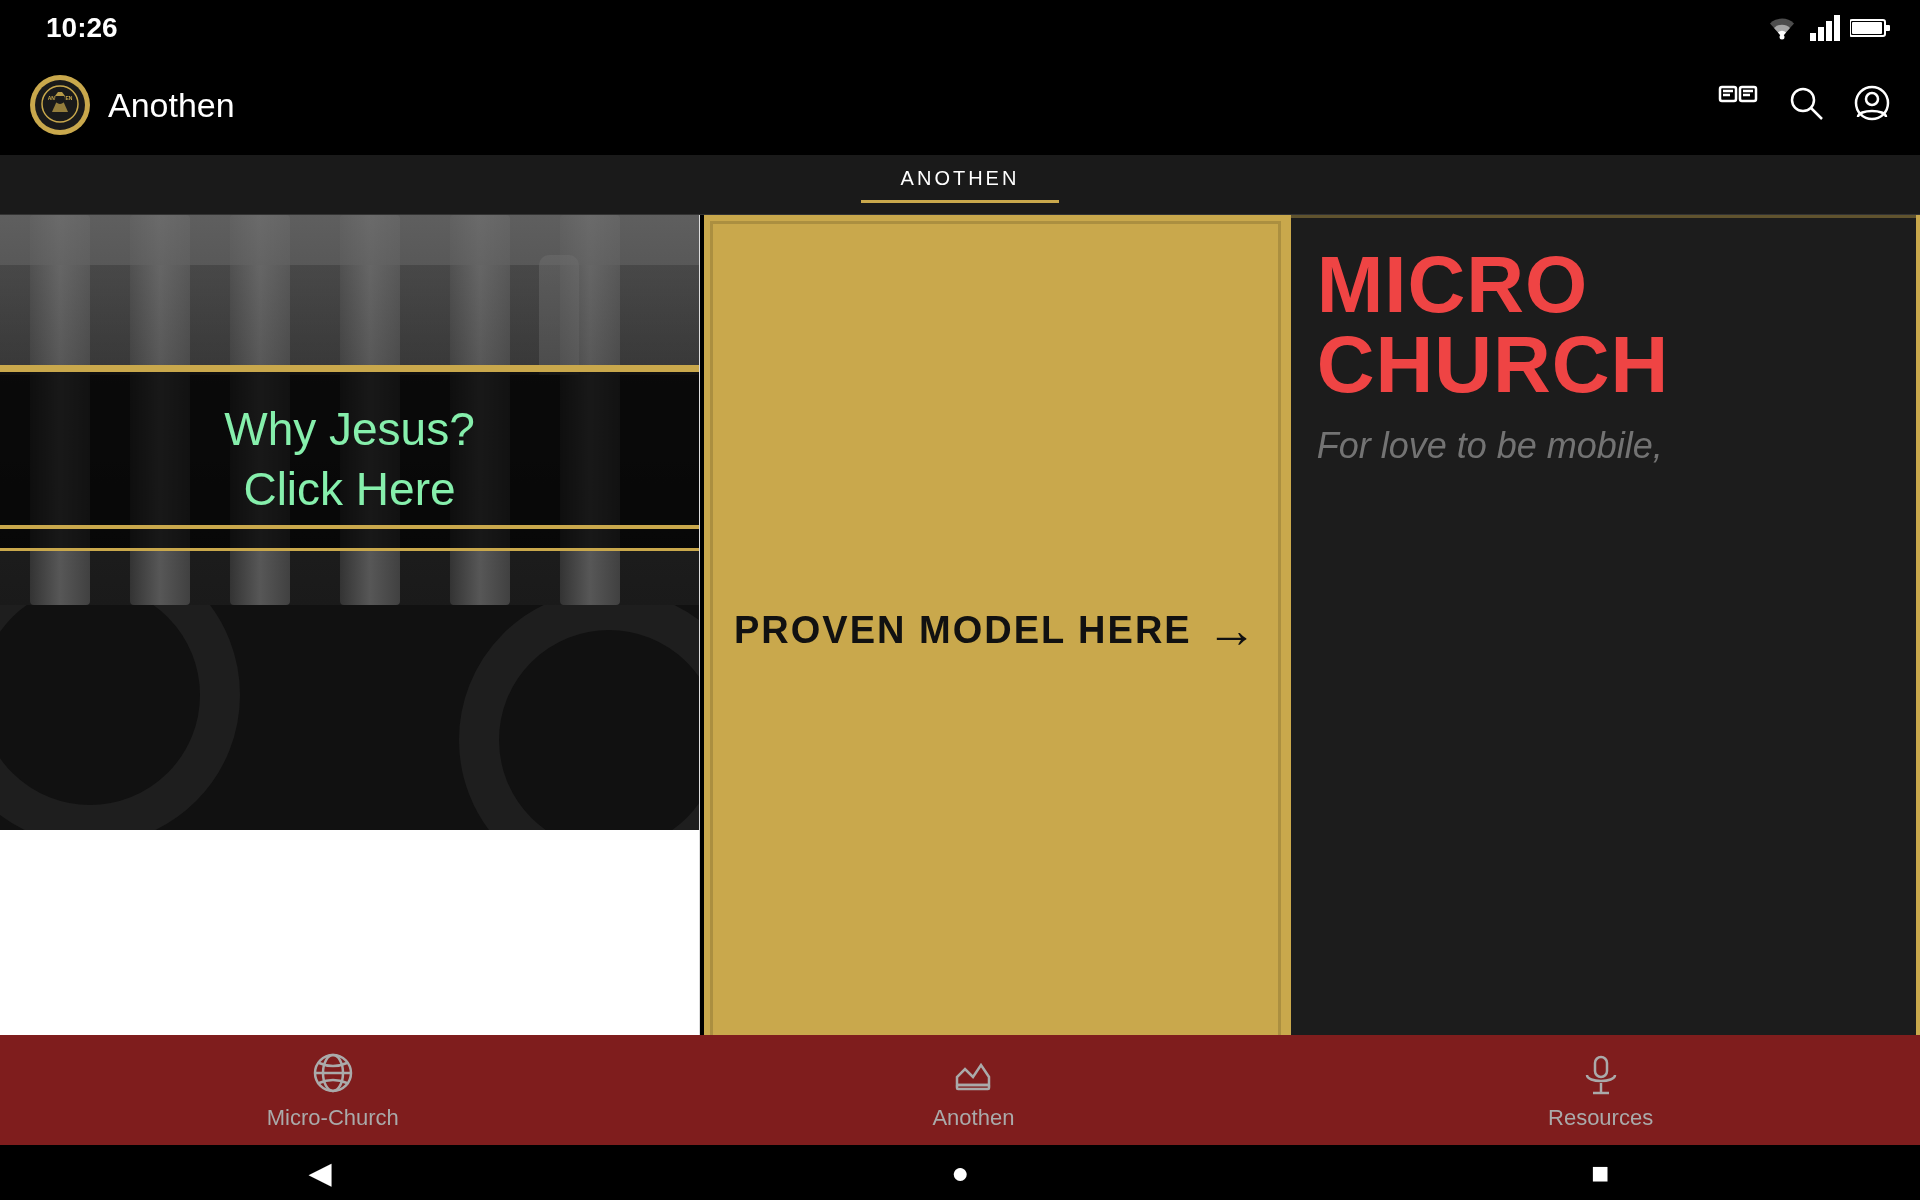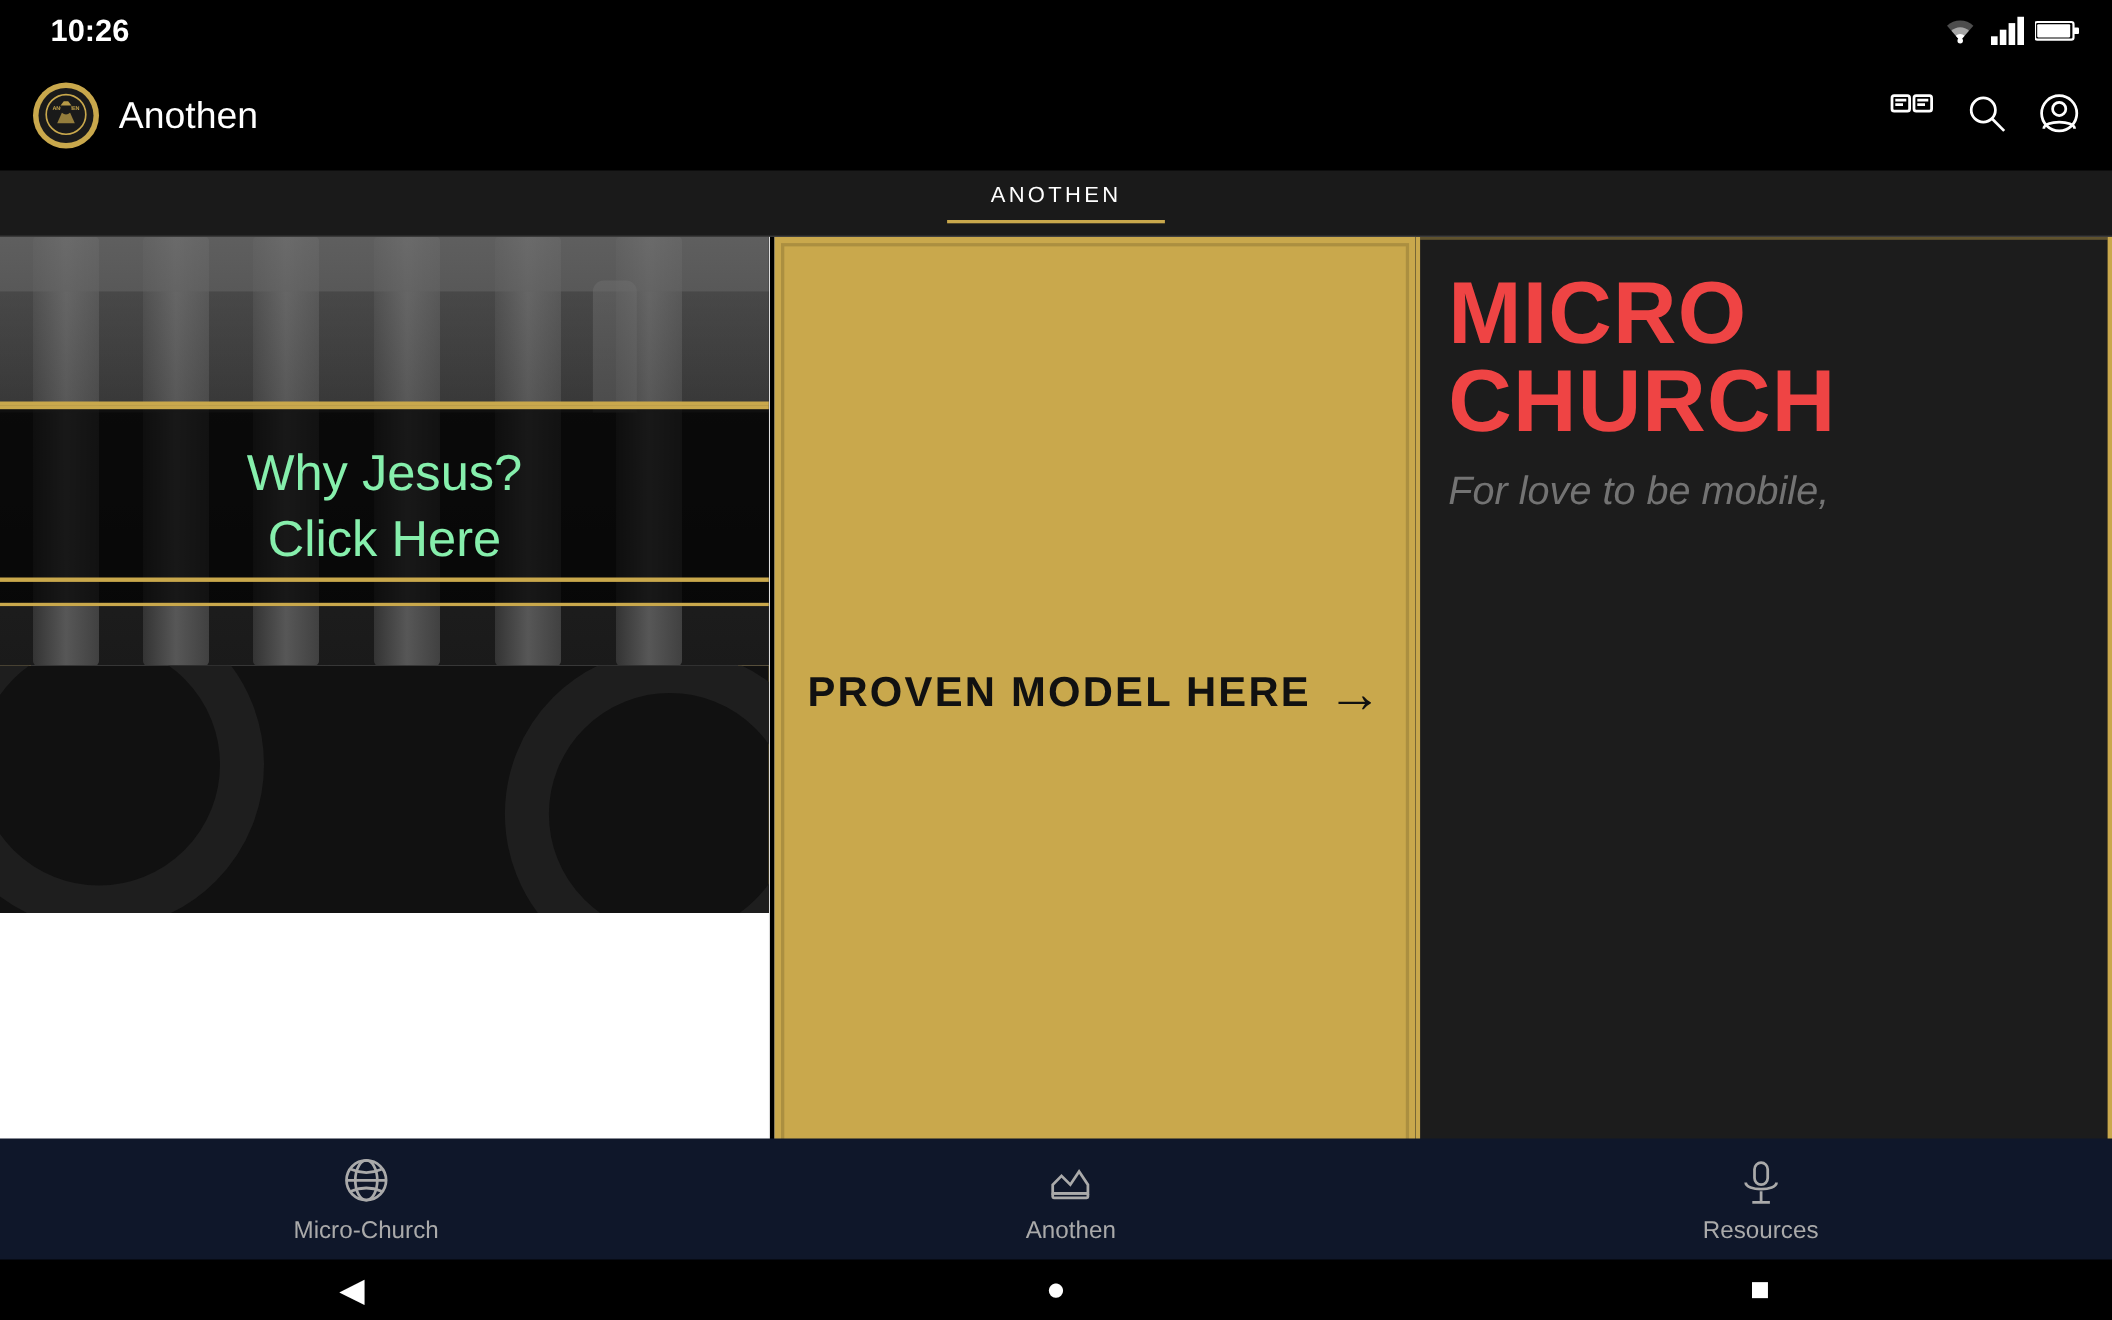--- a/index.html
+++ b/index.html
@@ -243,21 +243,21 @@
       font-size: 36px;
       margin-top: 20px;
       font-style: italic;
     }
 
     
     .bottom-nav {
       position: absolute;
       bottom: 55px; left: 0; right: 0;
       height: 110px;
-      background: #0f172a;
+      background: #7f1d1d;
       display: flex;
       align-items: center;
       justify-content: space-around;
       z-index: 100;
     }
     .nav-item {
       display: flex;
       flex-direction: column;
       align-items: center;
       gap: 8px;

